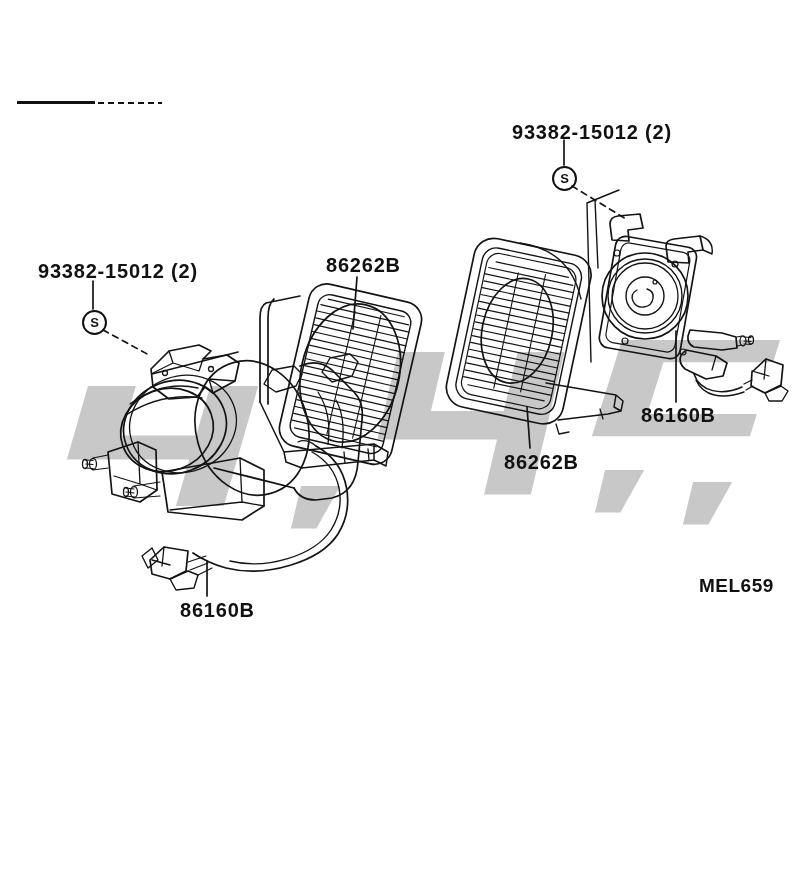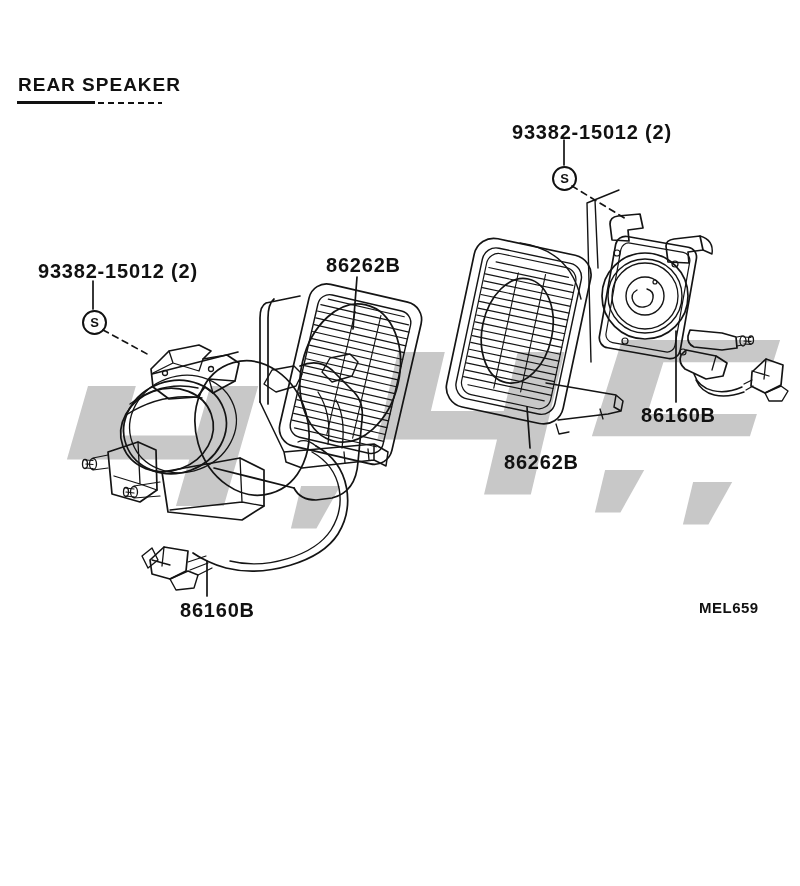--- a/index.html
+++ b/index.html
@@ -19,21 +19,21 @@
   .part-label{
     position:absolute;font-size:20px;font-weight:bold;letter-spacing:0.8px;
     white-space:nowrap;
   }
   .s-symbol{
     position:absolute;width:21px;height:21px;border:2px solid #111;border-radius:50%;
     display:flex;align-items:center;justify-content:center;
     font-size:13px;font-weight:bold;line-height:1;
   }
   .figure-code{
-    position:absolute;left:699px;top:599px;font-size:15px;font-weight:bold;letter-spacing:0.5px;
+    position:absolute;left:699px;top:575px;font-size:19px;font-weight:bold;letter-spacing:0.5px;
   }
   svg.layer{position:absolute;left:0;top:0;}
 </style>
 </head>
 <body>
 
 <div class="page">
 
   <svg class="layer" width="800" height="886" viewBox="0 0 800 886" fill="#c8c8c8">
     <defs>
@@ -162,21 +162,20 @@
       <path d="M716,356 L712,370" stroke-width="1.3"></path>
 
       <path d="M694,374 C700,392 722,396 742,387 M696,380 C703,396 722,400 744,392" stroke-width="1.5"></path>
       <path d="M752,372 L766,359 L783,365 L781,385 L765,393 L751,386 Z"></path>
       <path d="M766,359 L764,379 M752,371 L769,376" stroke-width="1.3"></path>
       <path d="M765,393 L781,386 L788,391 L782,401 L769,401 Z" stroke-width="1.4"></path>
       <path d="M744,384 L752,380 M746,390 L753,386" stroke-width="1.2"></path>
     </g>
   </svg>
 
-  <div class="page-title">REAR SPEAKER</div>
   <div class="title-underline-solid"></div>
   <div class="title-underline-dashed"></div>
 
   <div class="part-label" style="left:38px;top:260px;">93382-15012 (2)</div>
   <div class="s-symbol" style="left:82px;top:310px;">
     <span>S</span>
   </div>
 
   <div class="part-label" style="left:512px;top:121px;">93382-15012 (2)</div>
   <div class="s-symbol" style="left:552px;top:166px;">

